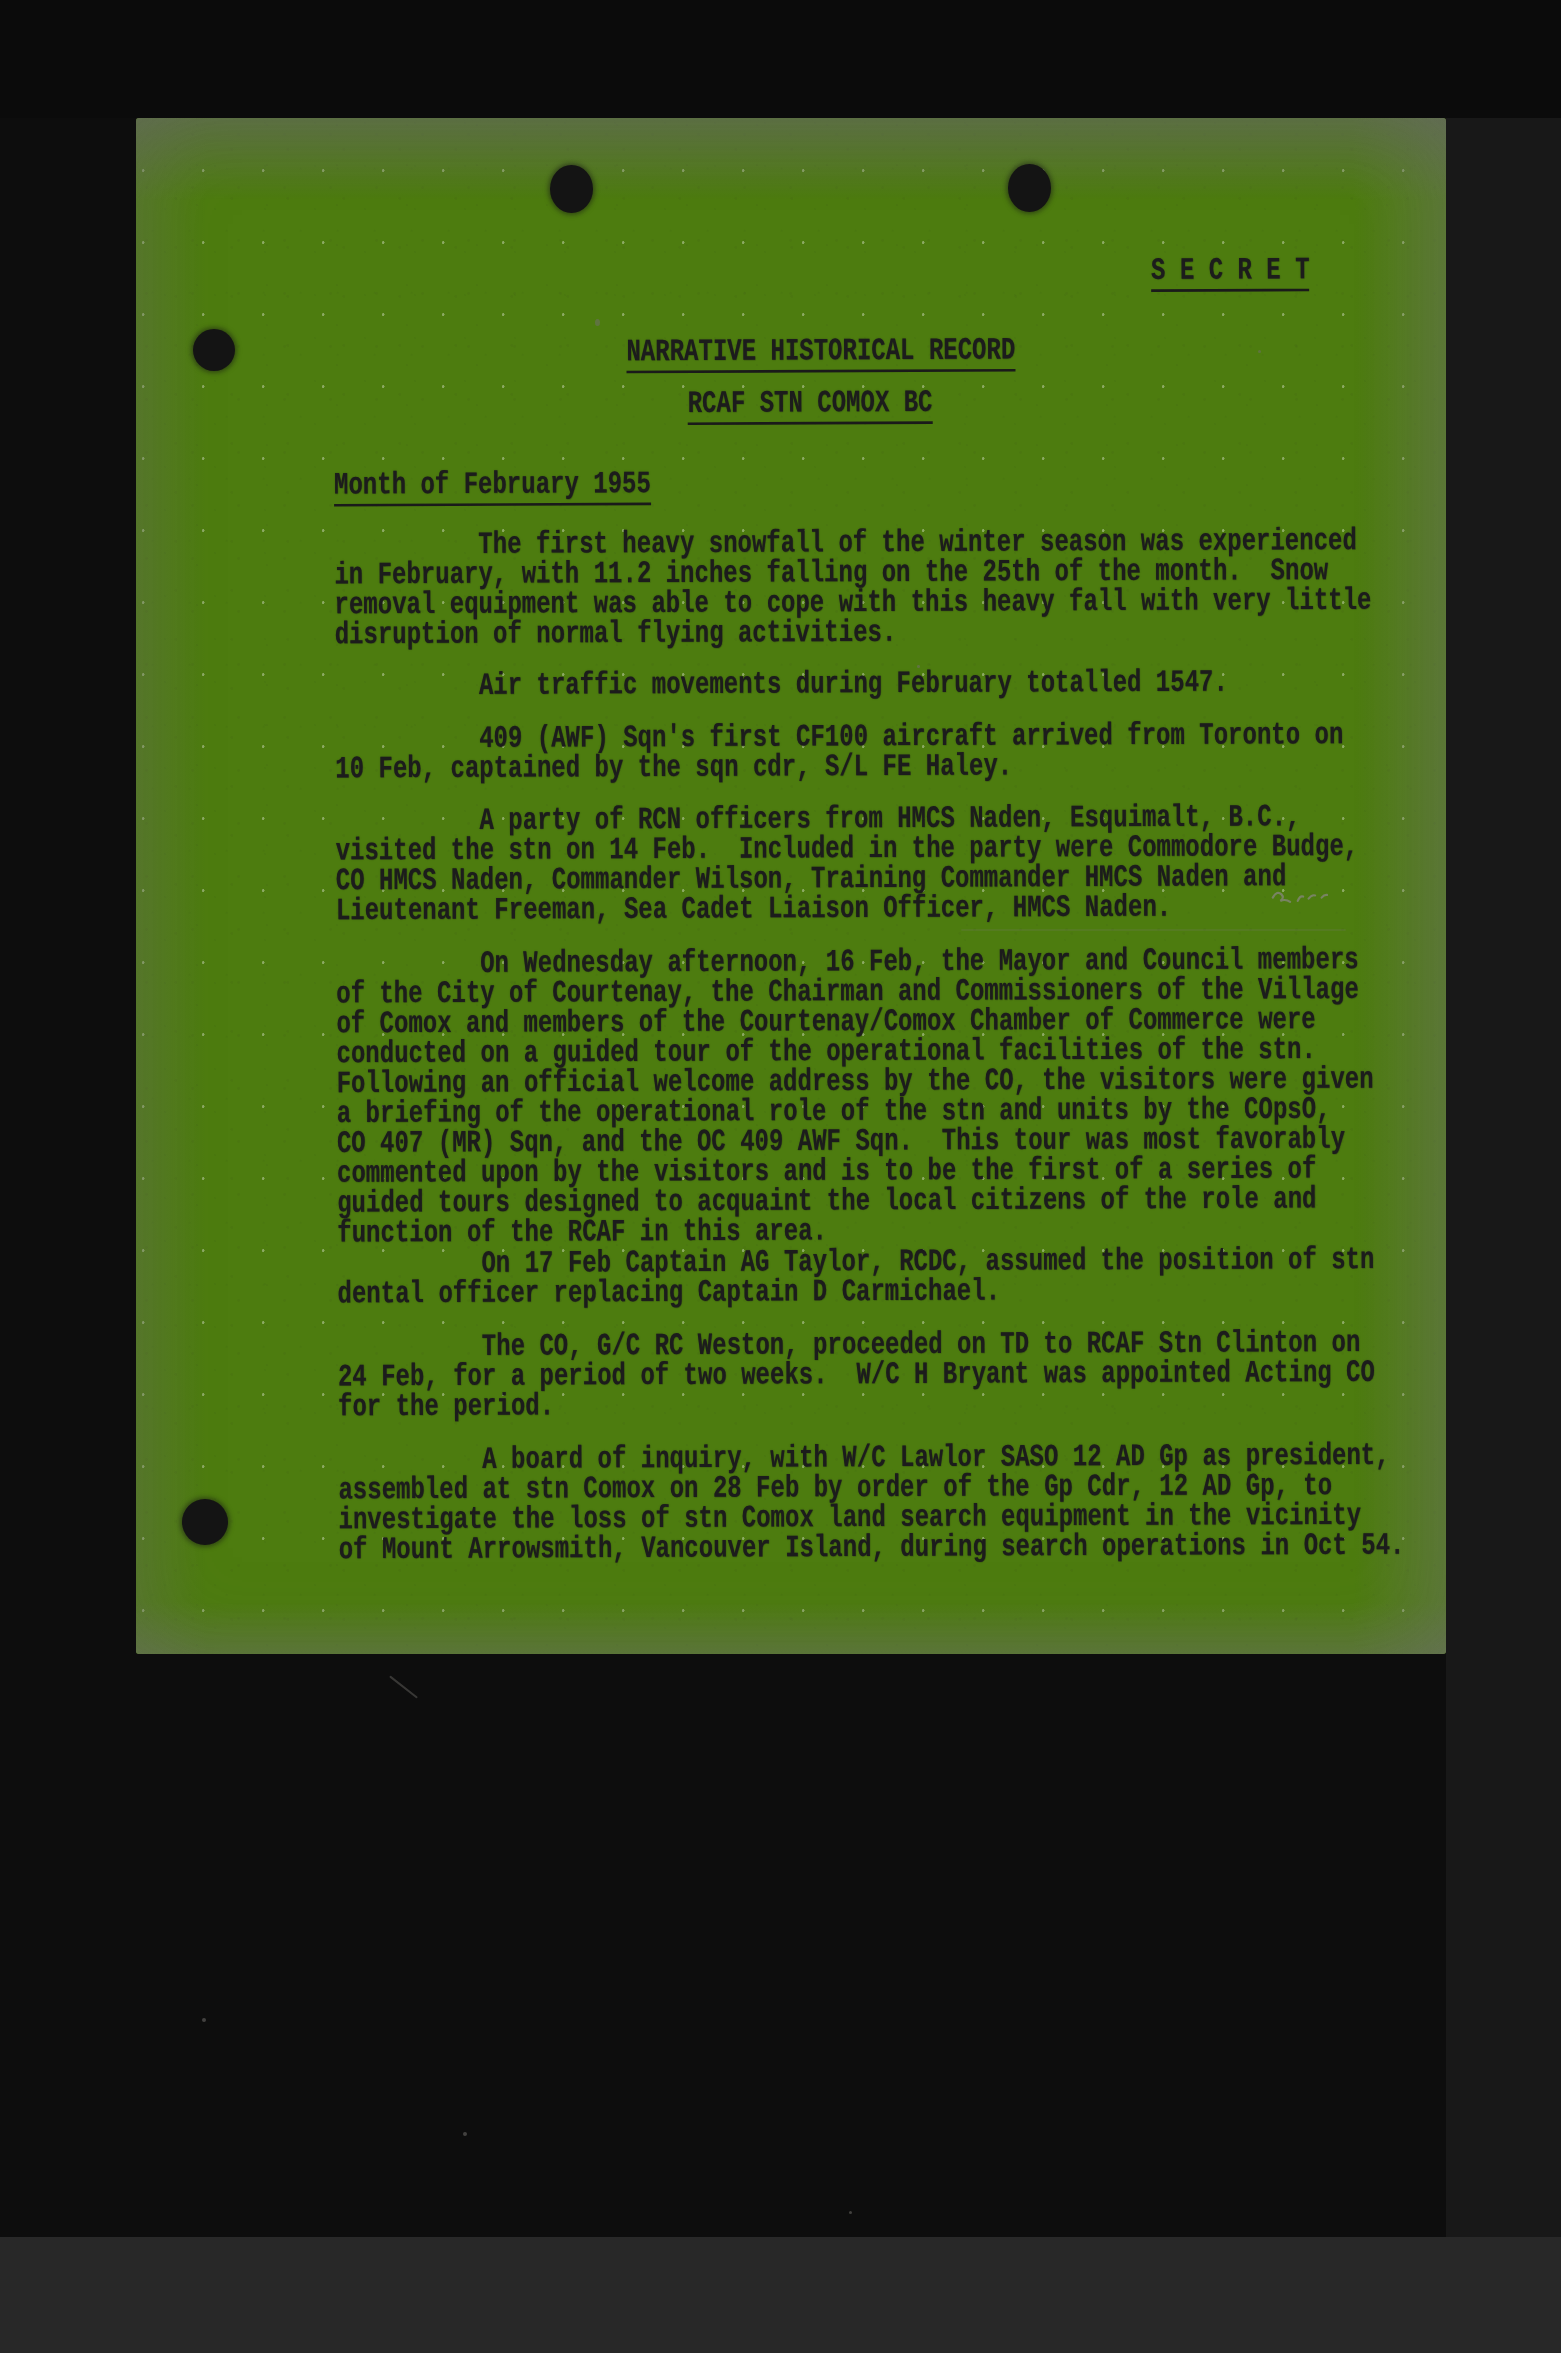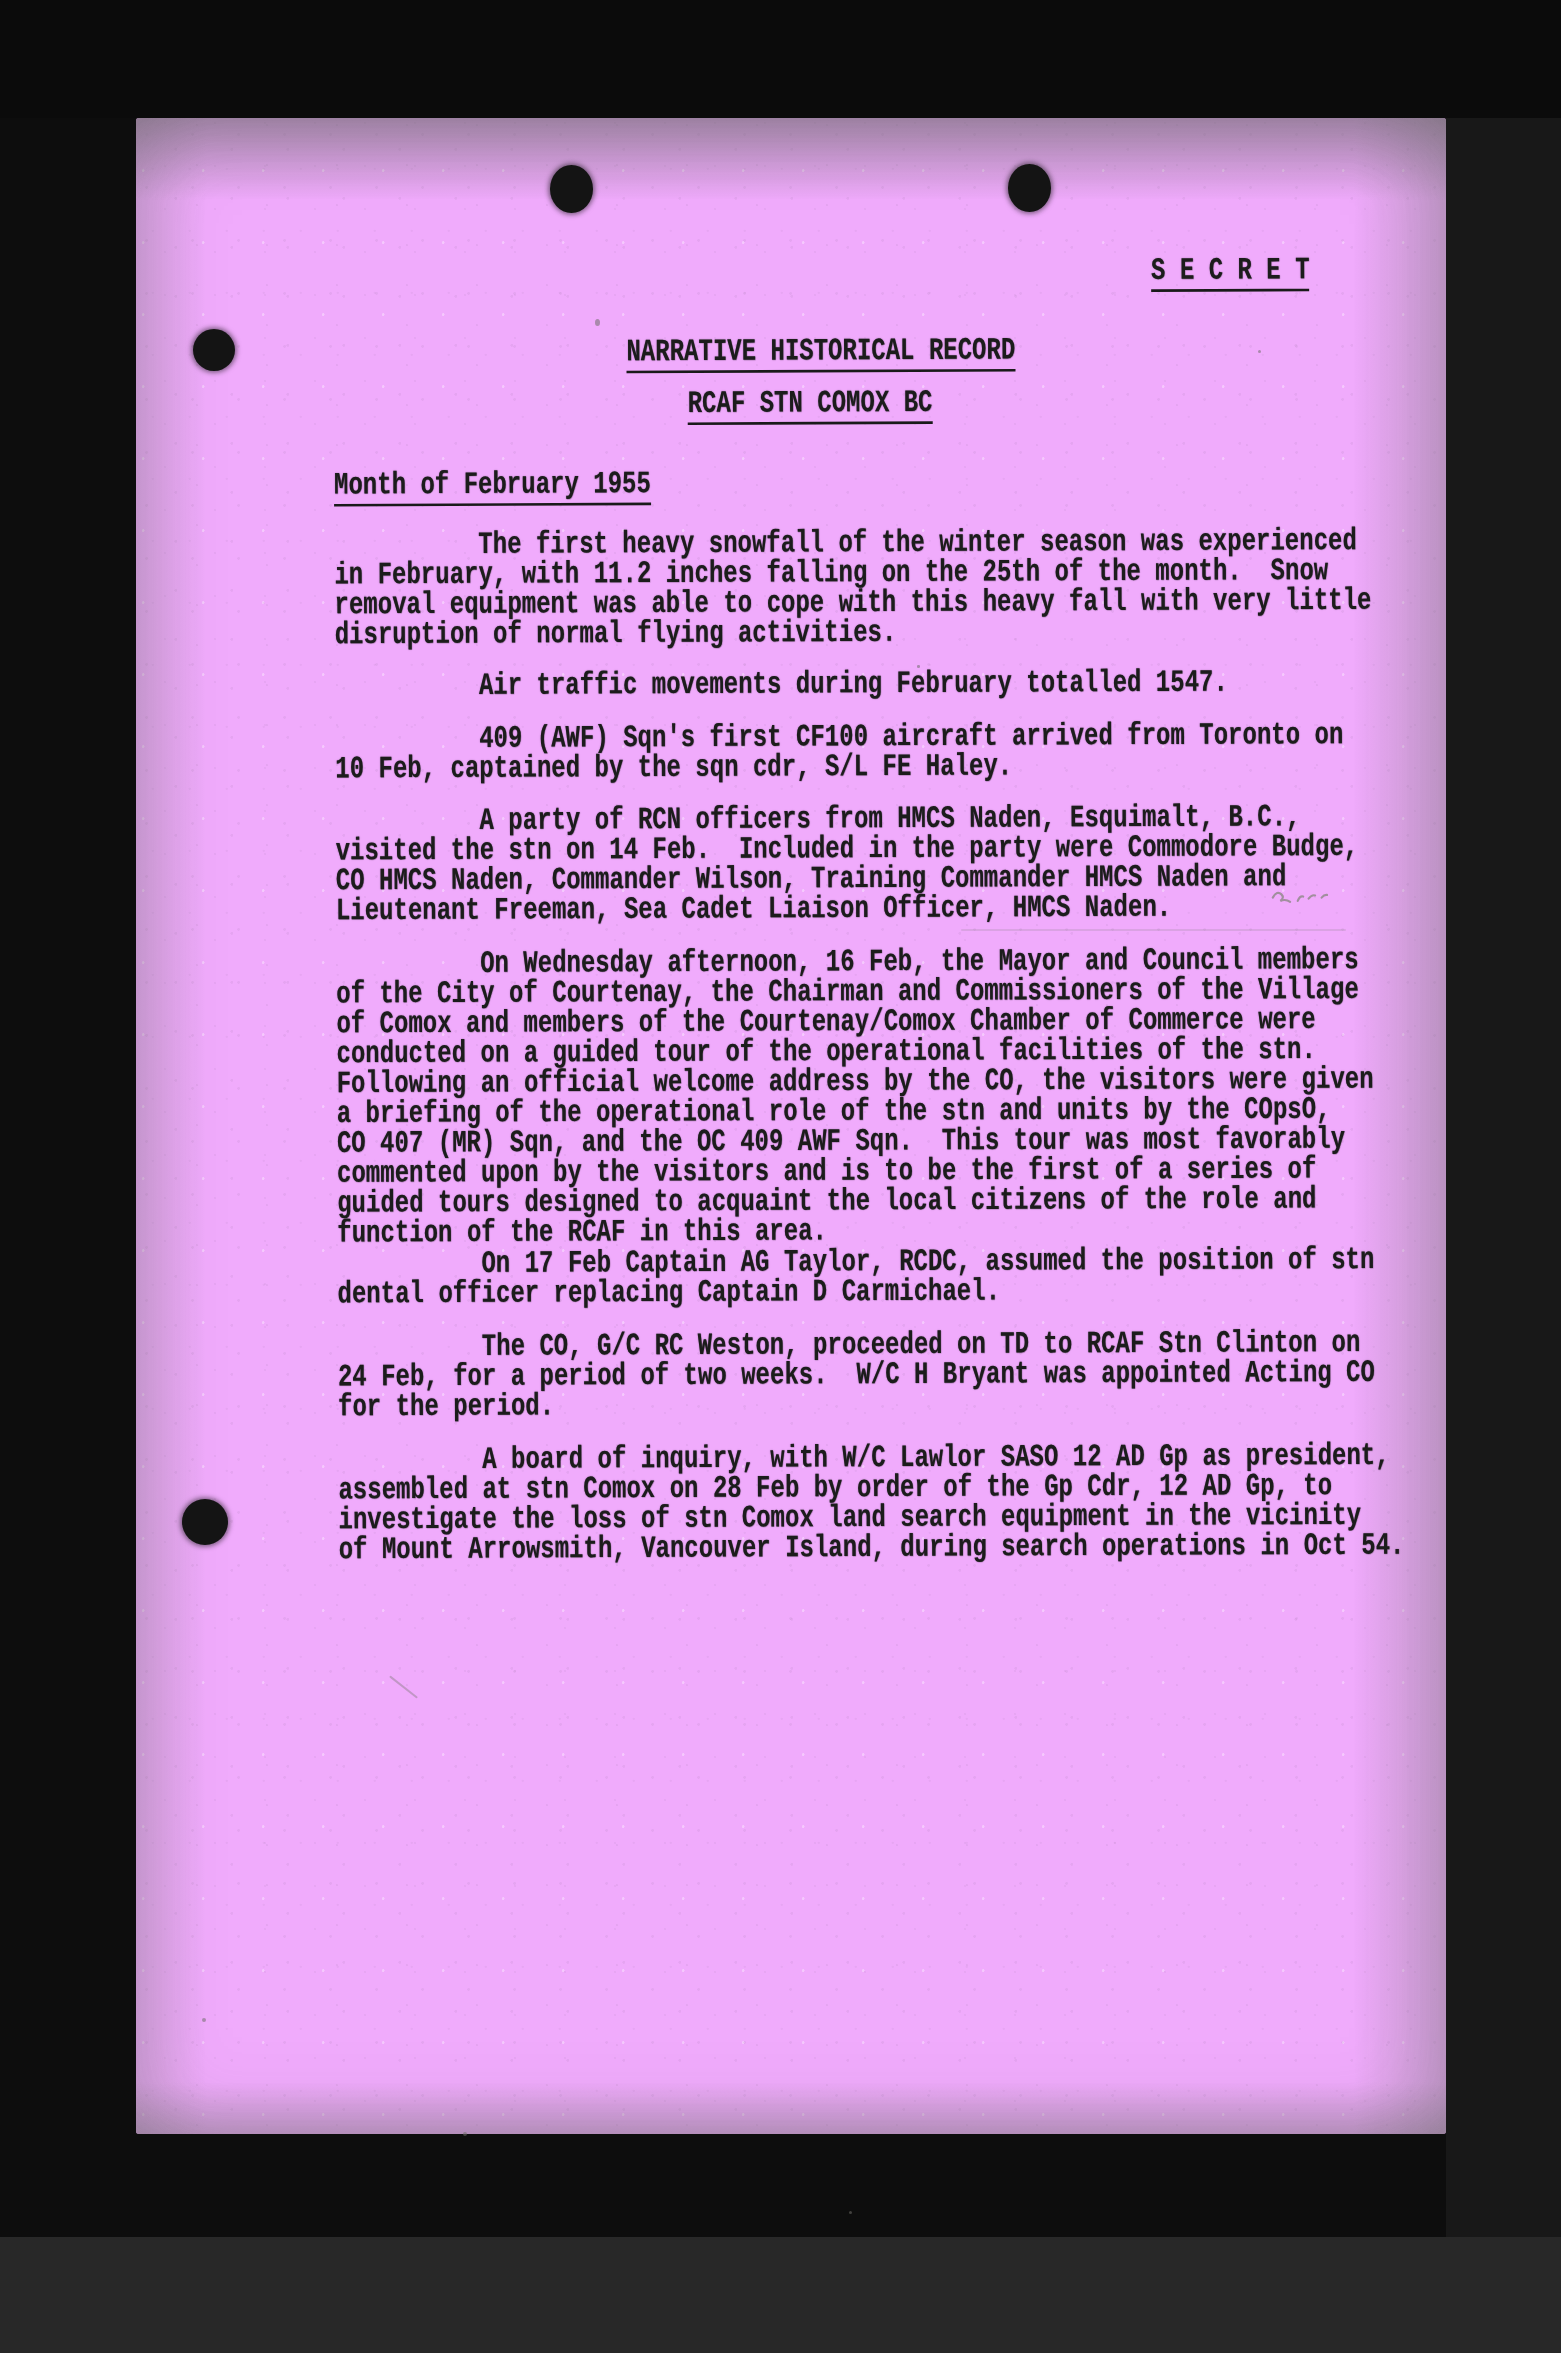--- a/index.html
+++ b/index.html
@@ -2,22 +2,22 @@
 <html style="font-size:8.8px"><head>
 <meta charset="utf-8">
 <style>
   html,body{margin:0;padding:0;background:#0d0d0d;}
   .scene{position:relative;width:1562px;height:2354px;overflow:hidden;
          background:#0d0d0d;font-family:"Liberation Mono","DejaVu Sans Mono",monospace;}
   .strip-right{position:absolute;left:1446px;top:0;width:115px;height:2354px;background:#181818;}
   .strip-bottom{position:absolute;left:0;top:2237px;width:1562px;height:117px;background:#282828;}
   .strip-top{position:absolute;left:0;top:0;width:1562px;height:118px;background:#0b0b0b;}
 
-  .page{position:absolute;left:136px;top:118px;width:1310px;height:2016px;
-        background:#f0abfc;border-radius:2.7px;}
+  .page{position:absolute;left:136px;top:118px;width:1310px;height:1536px;
+        background:#4d7c0f;border-radius:2.7px;}
   
   .page .grain{position:absolute;inset:0;border-radius:2.7px;pointer-events:none;
     background-image:
       radial-gradient(circle at 23% 31%, rgba(40,40,40,.05) 0 1.1px, transparent 1.6px),
       radial-gradient(circle at 71% 64%, rgba(40,40,40,.05) 0 1.1px, transparent 1.6px),
       radial-gradient(circle at 45% 82%, rgba(40,40,40,.04) 0 0.9px, transparent 1.4px),
       radial-gradient(circle at 87% 18%, rgba(40,40,40,.05) 0 0.8px, transparent 1.3px),
       radial-gradient(circle at 12% 73%, rgba(255,255,255,.35) 0 1.1px, transparent 1.6px),
       radial-gradient(circle at 58% 12%, rgba(40,40,40,.04) 0 0.8px, transparent 1.4px);
     background-size:46px 53px,56px 49px,37px 62px,70px 40px,60px 72px,50px 43px;}

